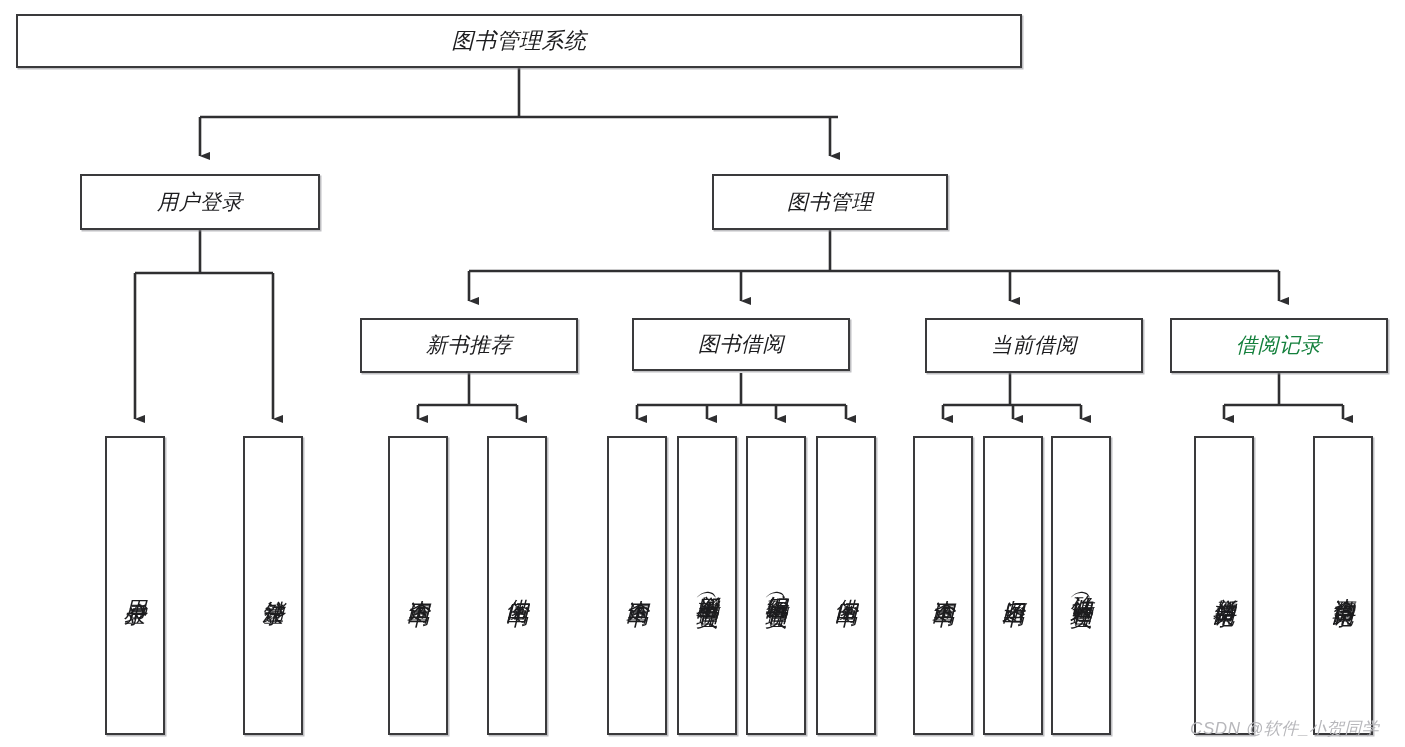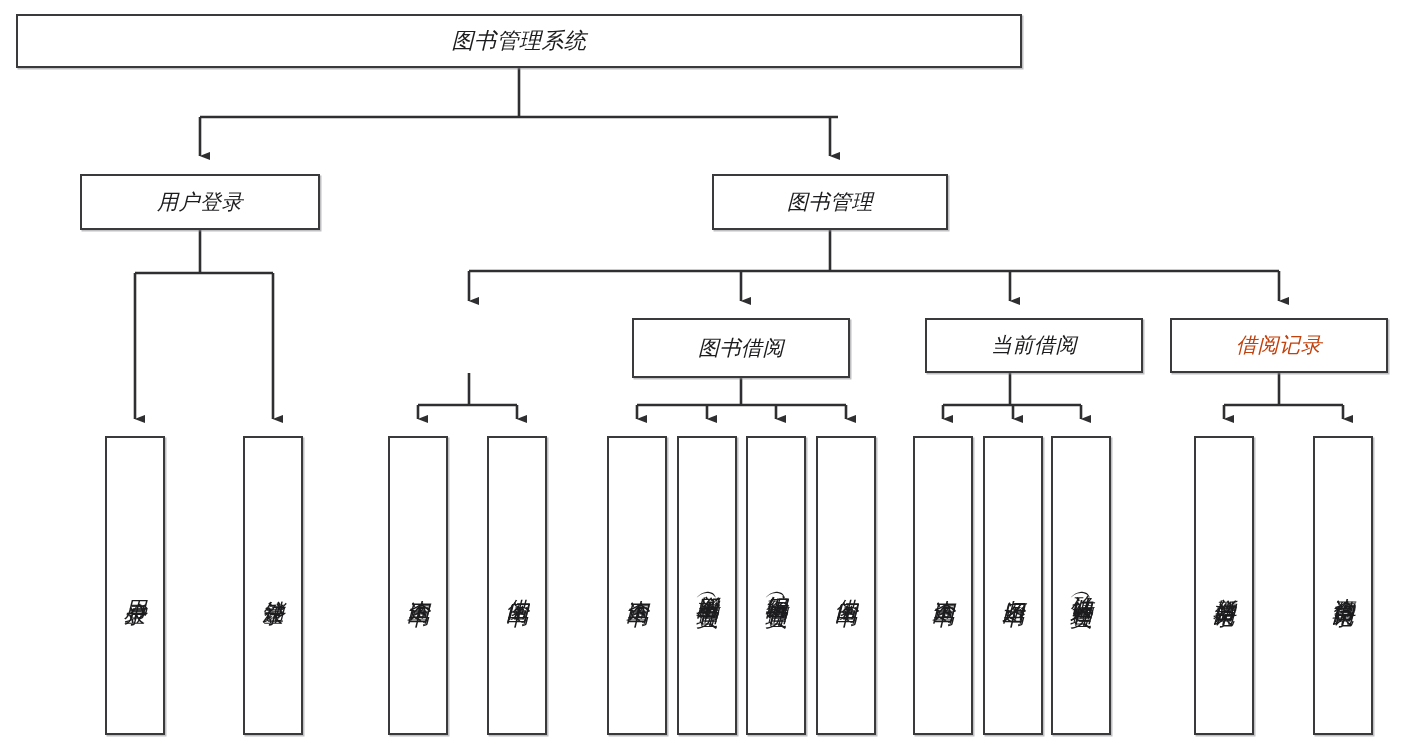--- a/index.html
+++ b/index.html
@@ -123,28 +123,31 @@
     <span class="label" style="color: rgb(28, 28, 30);">图书管理系统</span>
   </div>
 
   <div class="node" style="left: 80px; top: 174px; width: 240px; height: 56px; border-color: rgb(58, 58, 60); background: rgb(255, 255, 255);">
     <span class="label" style="color: rgb(28, 28, 30);">用户登录</span>
   </div>
   <div class="node" style="left: 712px; top: 174px; width: 236px; height: 56px; border-color: rgb(58, 58, 60); background: rgb(255, 255, 255);">
     <span class="label" style="color: rgb(28, 28, 30);">图书管理</span>
   </div>
 
-  <div class="node" style="left: 632px; top: 318px; width: 218px; height: 60px; border-color: rgb(58, 58, 60); background: rgb(255, 255, 255);">
+  <div class="node" style="left: 360px; top: 318px; width: 218px; height: 55px; border-color: rgb(58, 58, 60); background: rgb(255, 255, 255);">
+    <span class="label" style="color: rgb(28, 28, 30);">新书推荐</span>
+  </div>
+  <div class="node" style="left: 632px; top: 318px; width: 218px; height: 53px; border-color: rgb(58, 58, 60); background: rgb(255, 255, 255);">
     <span class="label" style="color: rgb(28, 28, 30);">图书借阅</span>
   </div>
   <div class="node" style="left: 901px; top: 318px; width: 218px; height: 55px; border-color: rgb(58, 58, 60); background: rgb(255, 255, 255); margin-left: 24px;">
     <span class="label" style="color: rgb(28, 28, 30);">当前借阅</span>
   </div>
   <div class="node" style="left: 1170px; top: 318px; width: 218px; height: 55px; border-color: rgb(58, 58, 60); background: rgb(255, 255, 255);">
-    <span class="label" style="color: #c2410c;">借阅记录</span>
+    <span class="label" style="color: #15803d;">借阅记录</span>
   </div>
 
   <div class="node vertical" style="left: 105px; top: 436px; width: 60px; height: 299px; border-color: rgb(58, 58, 60); background: rgb(255, 255, 255);">
     <span class="label" style="color: rgb(28, 28, 30);">用户登录</span>
   </div>
   <div class="node vertical" style="left: 243px; top: 436px; width: 60px; height: 299px; border-color: rgb(58, 58, 60); background: rgb(255, 255, 255);">
     <span class="label" style="color: rgb(28, 28, 30);">注销登录</span>
   </div>
   <div class="node vertical" style="left: 388px; top: 436px; width: 60px; height: 299px; border-color: rgb(58, 58, 60); background: rgb(255, 255, 255);">
     <span class="label" style="color: rgb(28, 28, 30);">查询图书</span>
@@ -173,14 +176,15 @@
   <div class="node vertical" style="left: 1051px; top: 436px; width: 60px; height: 299px; border-color: rgb(58, 58, 60); background: rgb(255, 255, 255);">
     <span class="label" style="color: rgb(28, 28, 30);">确认归还（管理员）</span>
   </div>
   <div class="node vertical" style="left: 1194px; top: 436px; width: 60px; height: 299px; border-color: rgb(58, 58, 60); background: rgb(255, 255, 255);">
     <span class="label" style="color: rgb(28, 28, 30);">新增借阅记录</span>
   </div>
   <div class="node vertical" style="left: 1313px; top: 436px; width: 60px; height: 299px; border-color: rgb(58, 58, 60); background: rgb(255, 255, 255);">
     <span class="label" style="color: rgb(28, 28, 30);">查询借阅记录</span>
   </div>
 
+  <div class="watermark" style="left: 1190px; top: 717px; color: rgb(183, 183, 187);">CSDN @软件_小贺同学</div>
 
 </div>
 
 </body></html>

